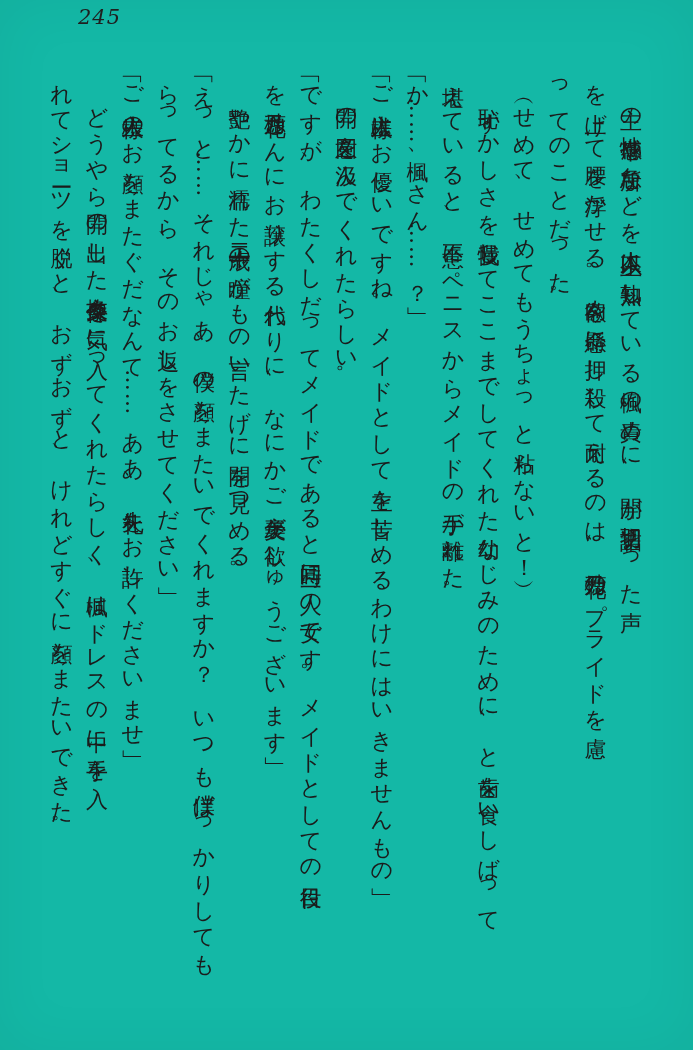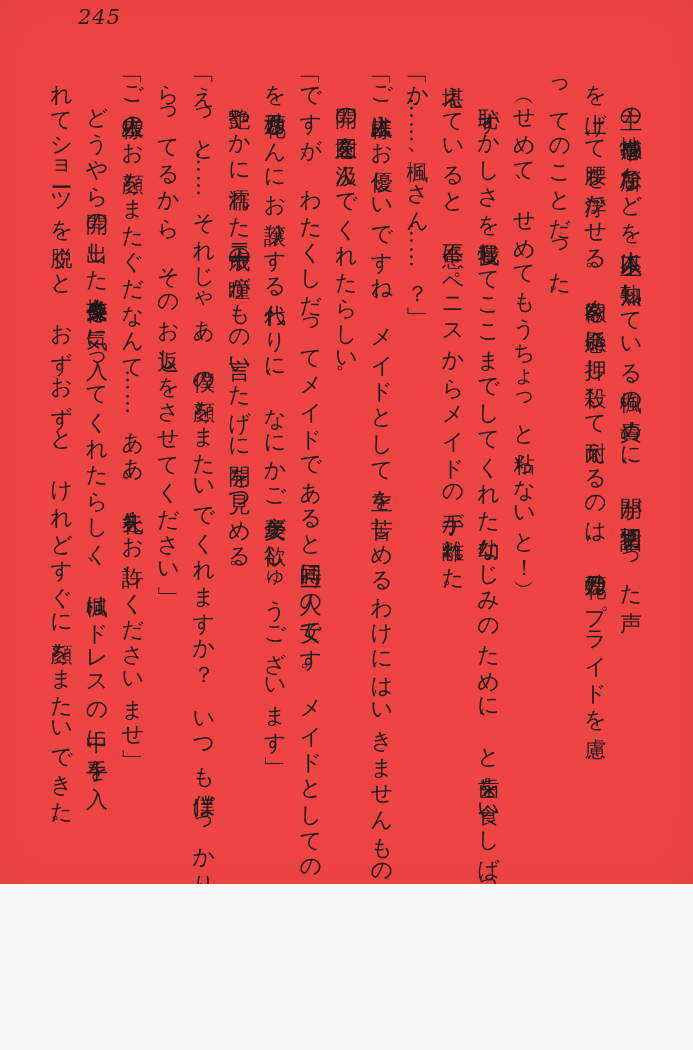--- a/index.html
+++ b/index.html
@@ -5,22 +5,22 @@
   html, body {
     margin: 0;
     padding: 0;
     width: 693px;
     height: 1050px;
     background: #f6f6f4;
   }
   .page {
     position: relative;
     width: 693px;
-    height: 884px;
-    background: #ef4444;
+    height: 1050px;
+    background: #14b8a6;
     overflow: hidden;
     font-family: "DejaVu Serif", "Liberation Serif", serif;
     box-shadow: inset 0 0 60px rgba(0,0,0,0.05);
   }
   .page-number {
     position: absolute;
     top: 5px;
     left: 78px;
     font-size: 21px;
     font-style: italic;

